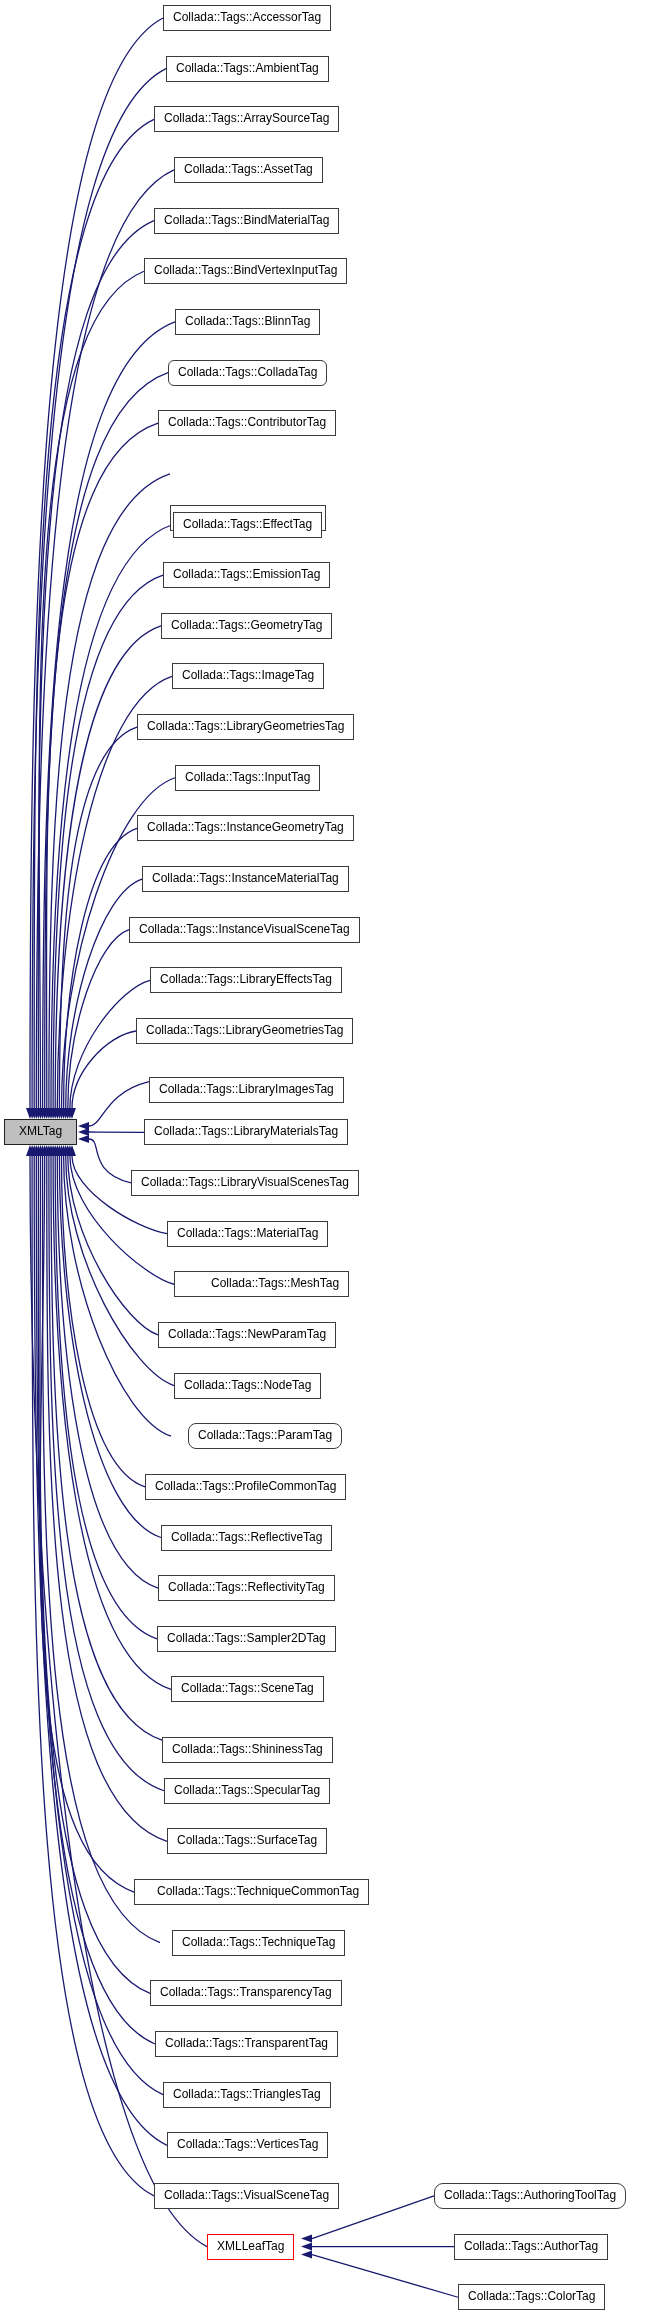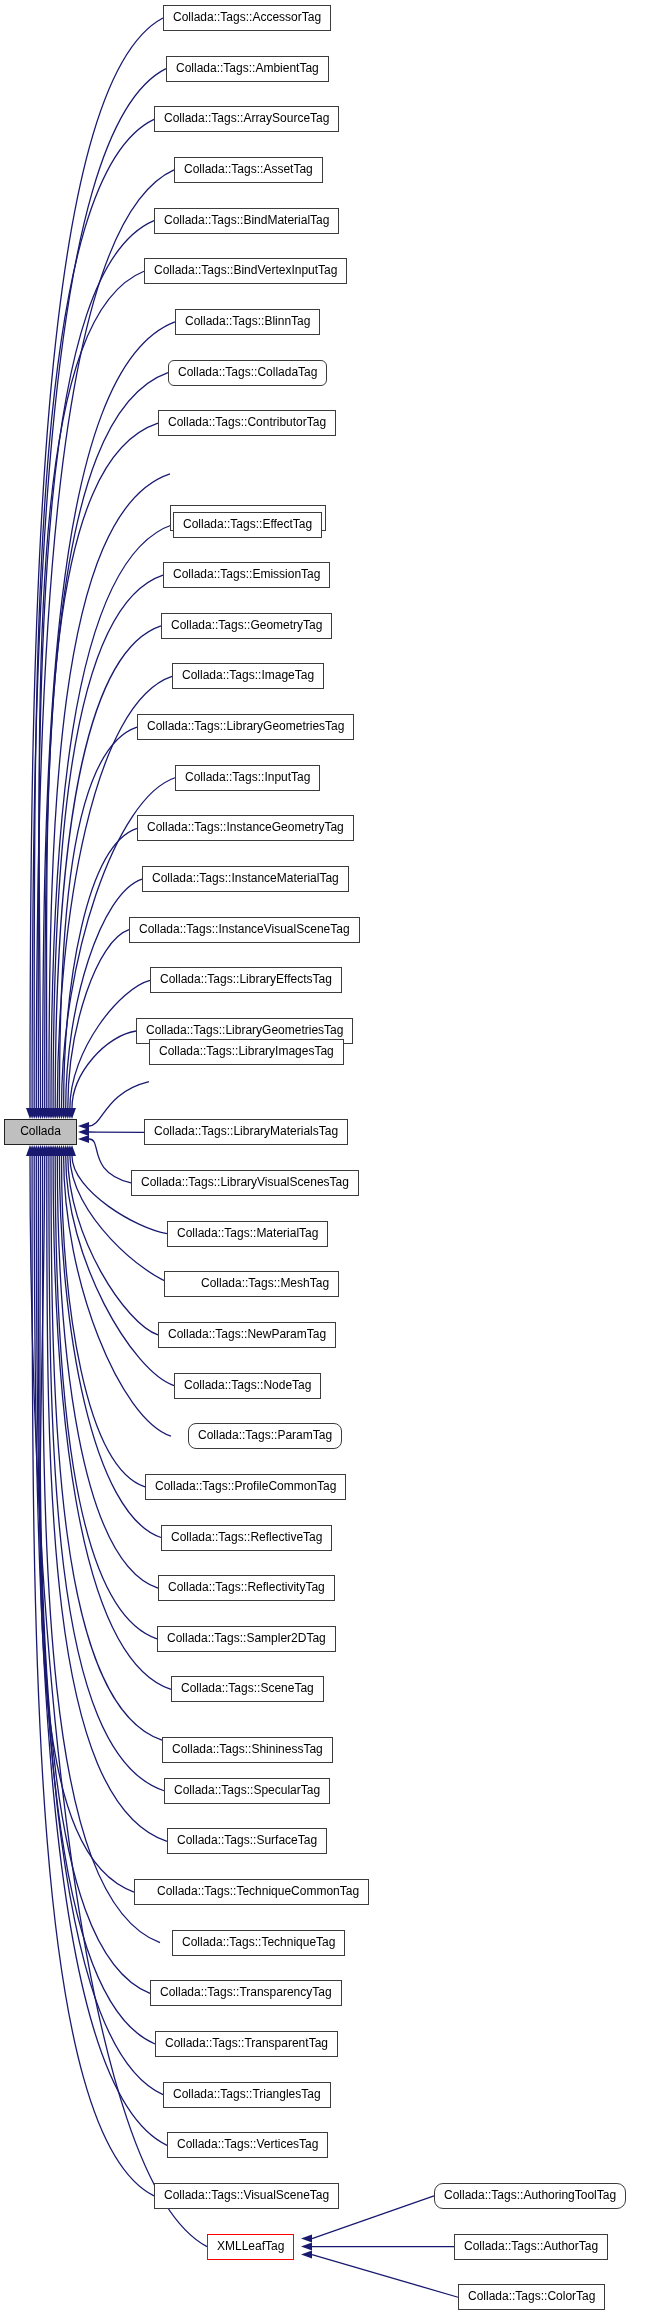--- a/index.html
+++ b/index.html
@@ -115,21 +115,21 @@
       <polygon points="32.1,1145 28.1,1156 36.1,1156"></polygon>
       <path d="M 207 2246.6 C 82 2181.1639999999998, 30 1646.77, 30 1156"></path>
       <polygon points="30,1145 26,1156 34,1156"></polygon>
       <path d="M 434 2195.95 L 312 2238.6"></path>
       <polygon points="301,2238.6 312,2234.6 312,2242.6"></polygon>
       <path d="M 454 2246.6 L 312 2246.6"></path>
       <polygon points="301,2246.6 312,2242.6 312,2250.6"></polygon>
       <path d="M 458 2297.25 L 312 2254.6"></path>
       <polygon points="301,2254.6 312,2250.6 312,2258.6"></polygon>
     </svg>
-  <div id="base-node" class="node base">Collada</div>
+  <div id="base-node" class="node base">XMLTag</div>
   <div id="nodes">
       <div class="node" style="left: 163px; top: 5px;">Collada::Tags::AccessorTag</div>
       <div class="node" style="left: 166px; top: 56px;">Collada::Tags::AmbientTag</div>
       <div class="node" style="left: 154px; top: 106px;">Collada::Tags::ArraySourceTag</div>
       <div class="node" style="left: 174px; top: 157px;">Collada::Tags::AssetTag</div>
       <div class="node" style="left: 154px; top: 208px;">Collada::Tags::BindMaterialTag</div>
       <div class="node" style="left: 144px; top: 258px;">Collada::Tags::BindVertexInputTag</div>
       <div class="node" style="left: 175px; top: 309px;">Collada::Tags::BlinnTag</div>
       <div class="node" style="left: 168px; top: 360px; border-radius: 6px;">Collada::Tags::ColladaTag</div>
       <div class="node" style="left: 158px; top: 410px;">Collada::Tags::ContributorTag</div>
@@ -138,25 +138,25 @@
       <div class="node" style="left: 163px; top: 562px;">Collada::Tags::EmissionTag</div>
       <div class="node" style="left: 161px; top: 613px;">Collada::Tags::GeometryTag</div>
       <div class="node" style="left: 172px; top: 663px;">Collada::Tags::ImageTag</div>
       <div class="node" style="left: 137px; top: 714px;">Collada::Tags::LibraryGeometriesTag</div>
       <div class="node" style="left: 175px; top: 765px;">Collada::Tags::InputTag</div>
       <div class="node" style="left: 137px; top: 815px;">Collada::Tags::InstanceGeometryTag</div>
       <div class="node" style="left: 142px; top: 866px;">Collada::Tags::InstanceMaterialTag</div>
       <div class="node" style="left: 129px; top: 917px;">Collada::Tags::InstanceVisualSceneTag</div>
       <div class="node" style="left: 150px; top: 967px;">Collada::Tags::LibraryEffectsTag</div>
       <div class="node" style="left: 136px; top: 1018px;">Collada::Tags::LibraryGeometriesTag</div>
-      <div class="node" style="left: 149px; top: 1039px;">Collada::Tags::LibraryImagesTag</div>
+      <div class="node" style="left: 149px; top: 1077px;">Collada::Tags::LibraryImagesTag</div>
       <div class="node" style="left: 144px; top: 1119px;">Collada::Tags::LibraryMaterialsTag</div>
       <div class="node" style="left: 131px; top: 1170px;">Collada::Tags::LibraryVisualScenesTag</div>
       <div class="node" style="left: 167px; top: 1221px;">Collada::Tags::MaterialTag</div>
-      <div class="node" style="left: 164px; top: 1271px; padding-left: 36px;">Collada::Tags::MeshTag</div>
+      <div class="node" style="left: 174px; top: 1271px; padding-left: 36px;">Collada::Tags::MeshTag</div>
       <div class="node" style="left: 158px; top: 1322px;">Collada::Tags::NewParamTag</div>
       <div class="node" style="left: 174px; top: 1373px;">Collada::Tags::NodeTag</div>
       <div class="node" style="left: 188px; top: 1423px; border-radius: 8px;">Collada::Tags::ParamTag</div>
       <div class="node" style="left: 145px; top: 1474px;">Collada::Tags::ProfileCommonTag</div>
       <div class="node" style="left: 161px; top: 1525px;">Collada::Tags::ReflectiveTag</div>
       <div class="node" style="left: 158px; top: 1575px;">Collada::Tags::ReflectivityTag</div>
       <div class="node" style="left: 157px; top: 1626px;">Collada::Tags::Sampler2DTag</div>
       <div class="node" style="left: 171px; top: 1676px;">Collada::Tags::SceneTag</div>
       <div class="node" style="left: 162px; top: 1727px; margin-top: 10px;">Collada::Tags::ShininessTag</div>
       <div class="node" style="left: 164px; top: 1778px;">Collada::Tags::SpecularTag</div>

